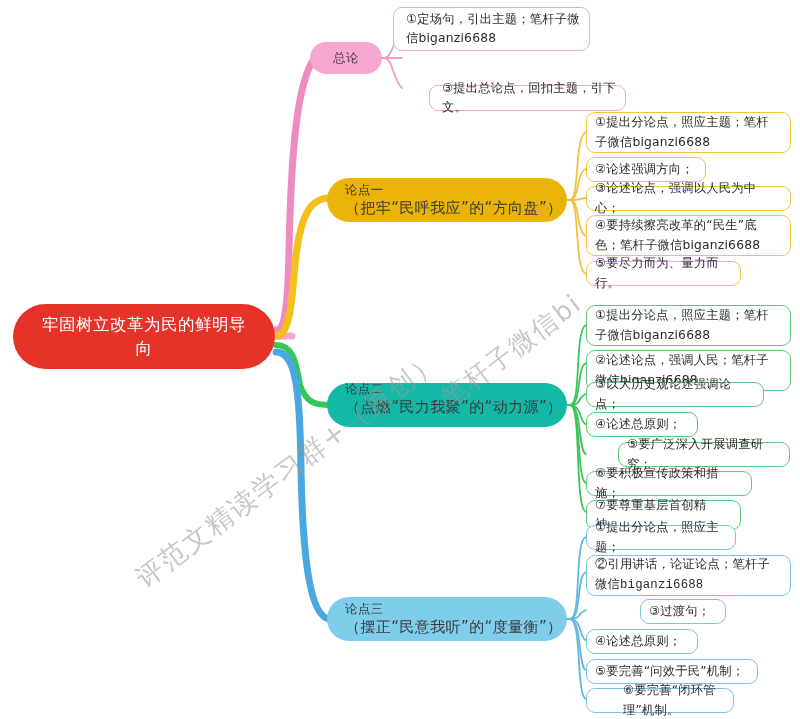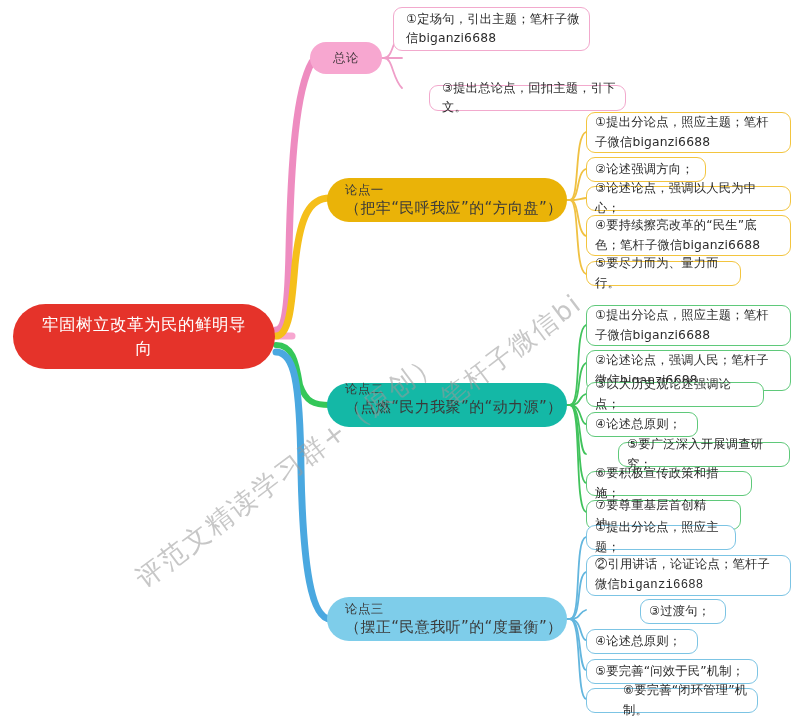--- a/index.html
+++ b/index.html
@@ -218,17 +218,17 @@
   </div>
   <div class="leaf lf-blue" style="left:616px;top:599px;width:86px;height:25px;margin-left:24px;">
     <span>③过渡句；</span>
   </div>
   <div class="leaf lf-blue" style="left:586px;top:629px;width:112px;height:25px;">
     <span>④论述总原则；</span>
   </div>
   <div class="leaf lf-blue" style="left:586px;top:659px;width:172px;height:25px;">
     <span>⑤要完善“问效于民”机制；</span>
   </div>
-  <div class="leaf lf-blue" style="left:586px;top:688px;width:172px;height:25px;padding-left:36px;">
+  <div class="leaf lf-blue" style="left:586px;top:688px;width:148px;height:25px;padding-left:36px;">
     <span>⑥要完善“闭环管理”机制。</span>
   </div>
 
 </div>
 
 </body></html>

